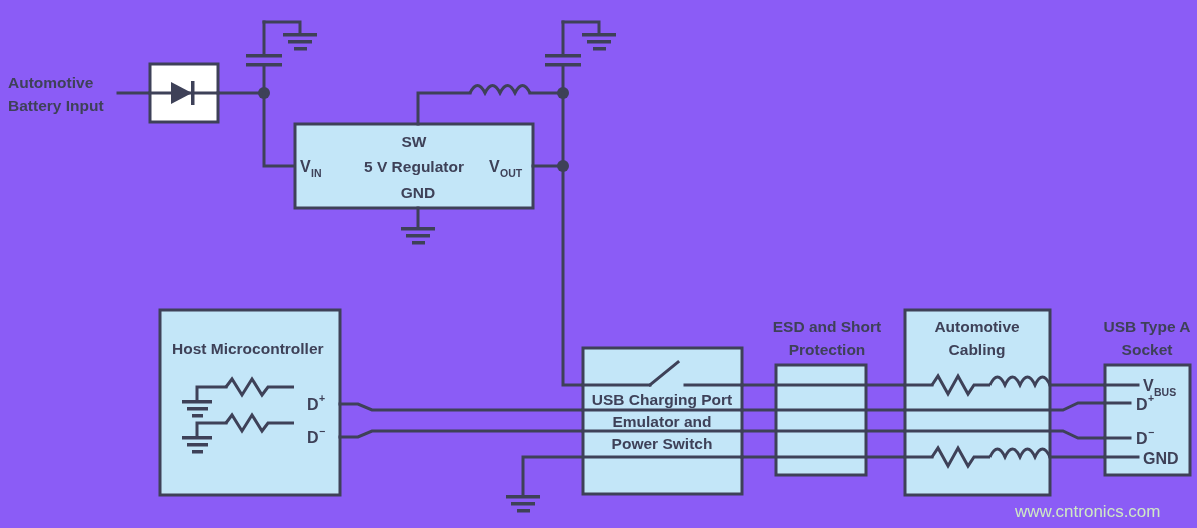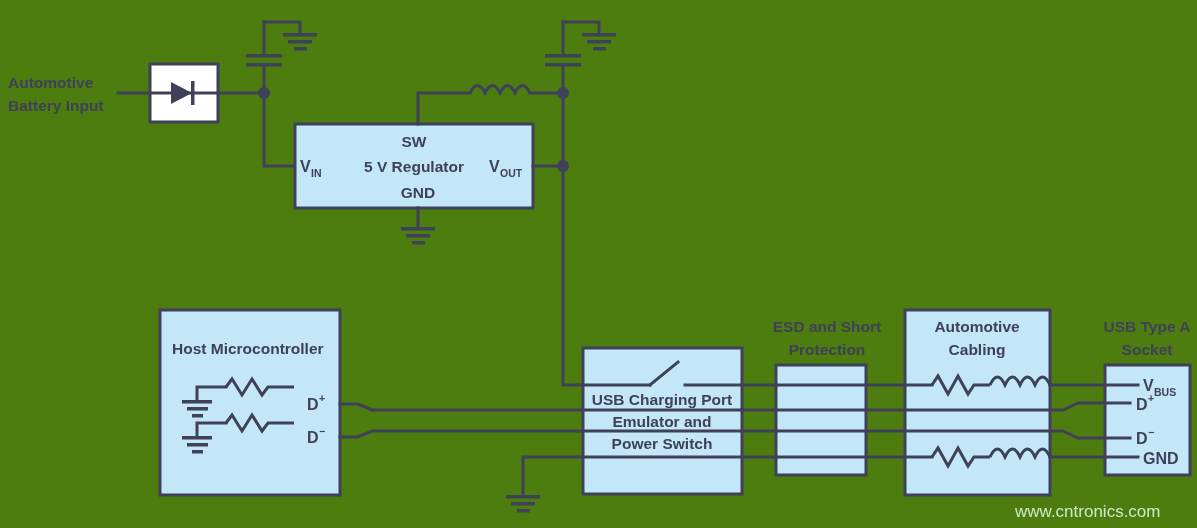--- a/index.html
+++ b/index.html
@@ -7,21 +7,21 @@
     padding: 0;
     background: #ffffff;
   }
   body {
     font-family: "Liberation Sans", sans-serif;
   }
   #diagram-root {
     position: relative;
     width: 1197px;
     height: 528px;
-    background: #4d7c0f;
+    background: #8b5cf6;
     overflow: hidden;
   }
   svg.schematic {
     position: absolute;
     left: 0;
     top: 0;
     width: 1197px;
     height: 528px;
   }
   .wire {

